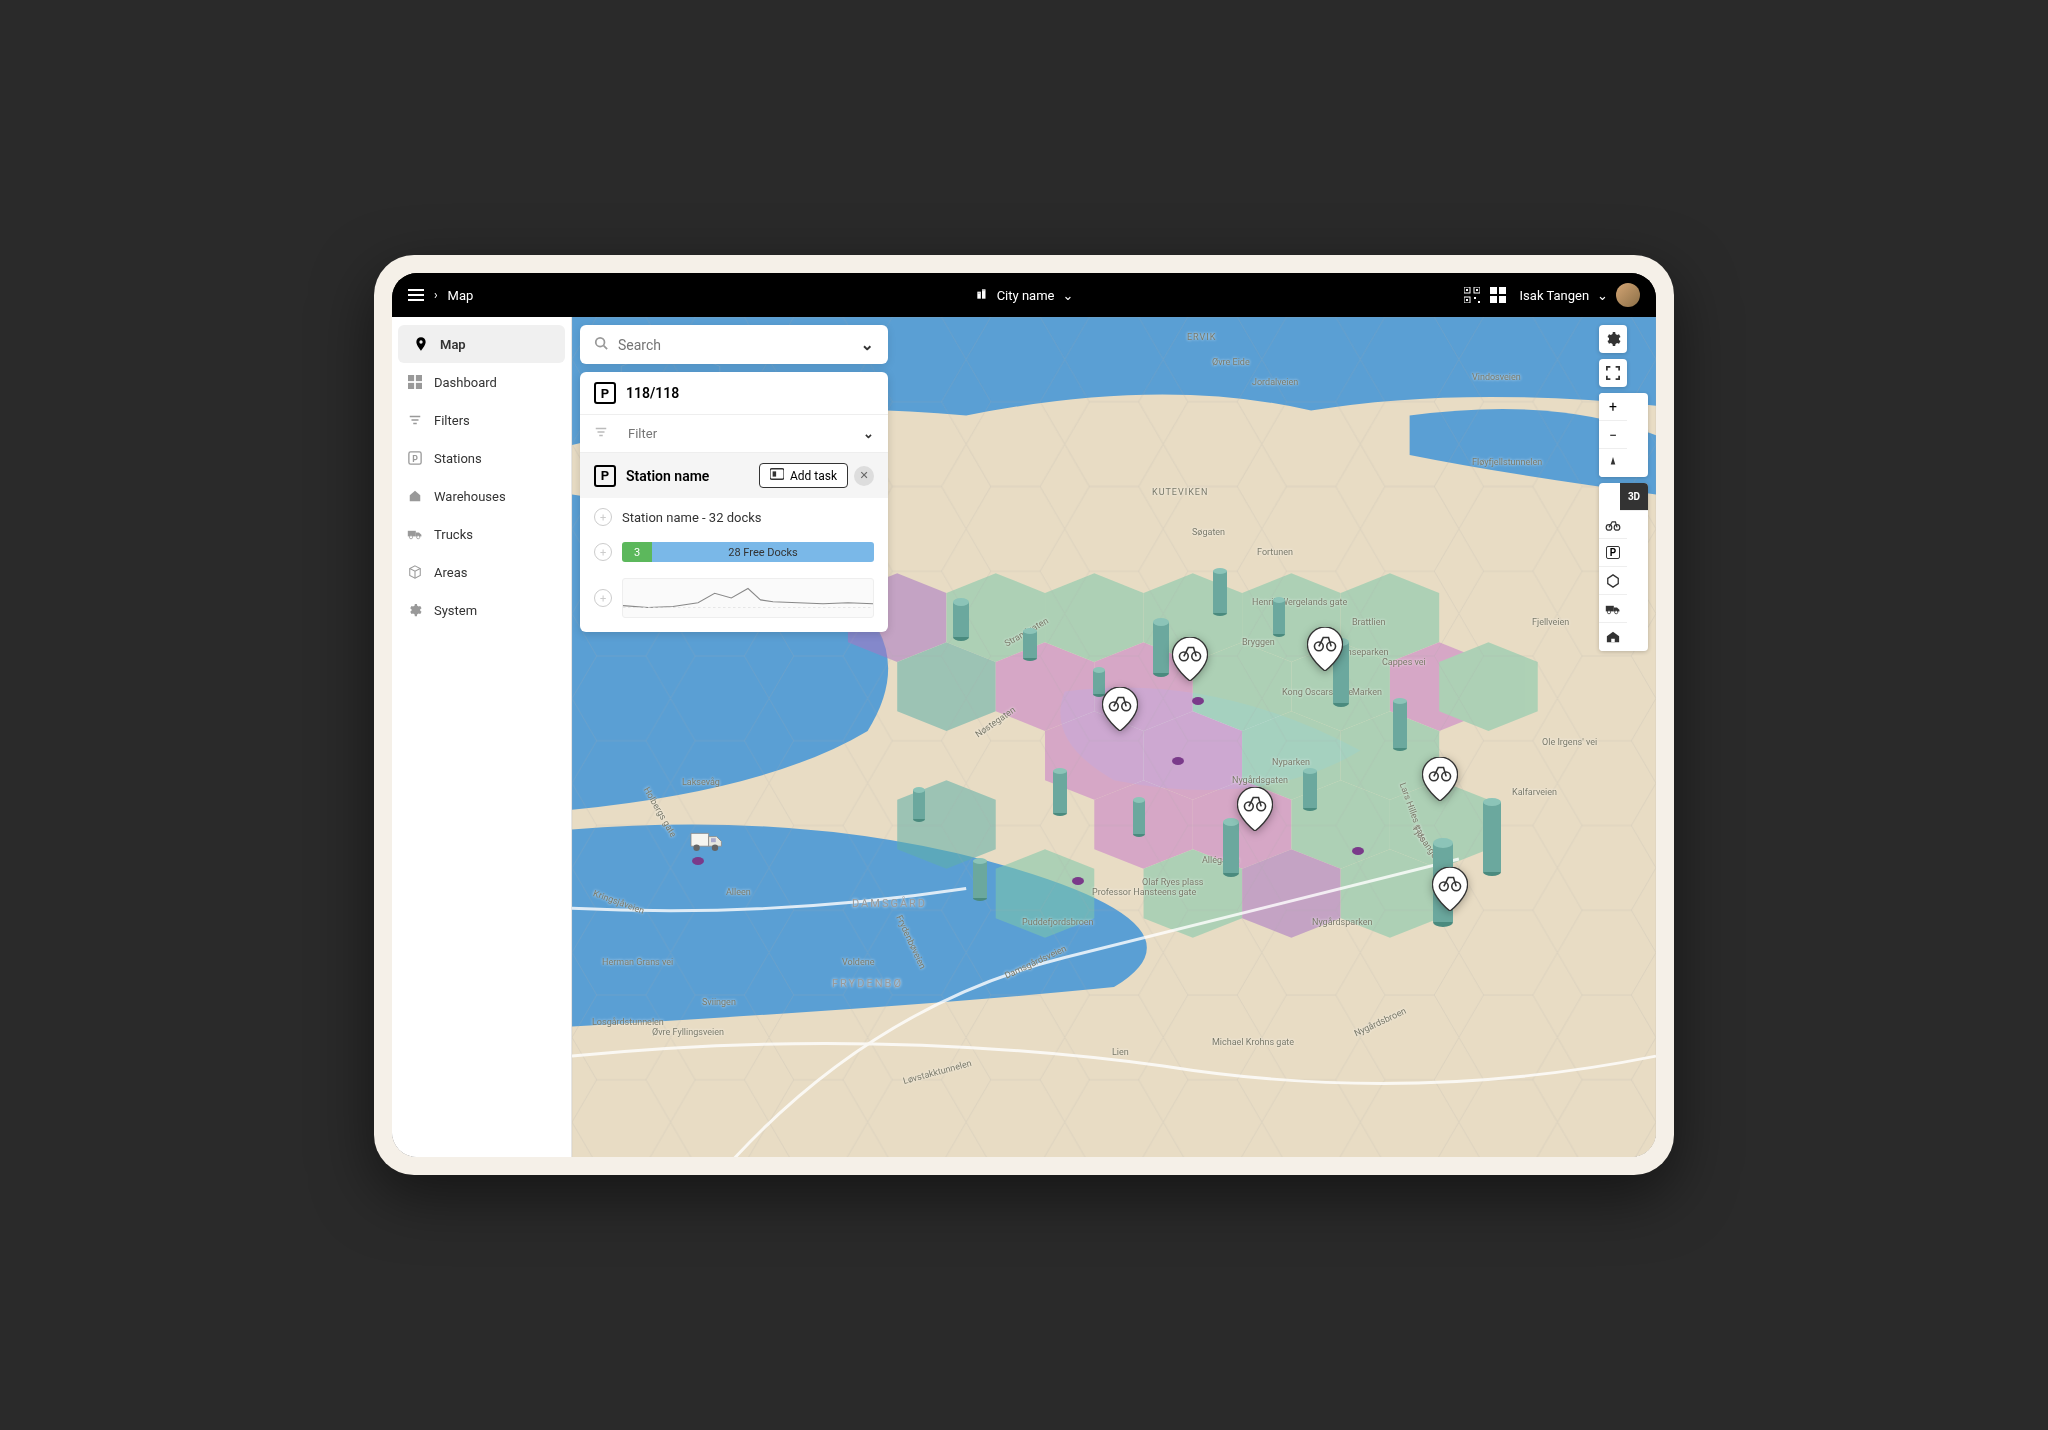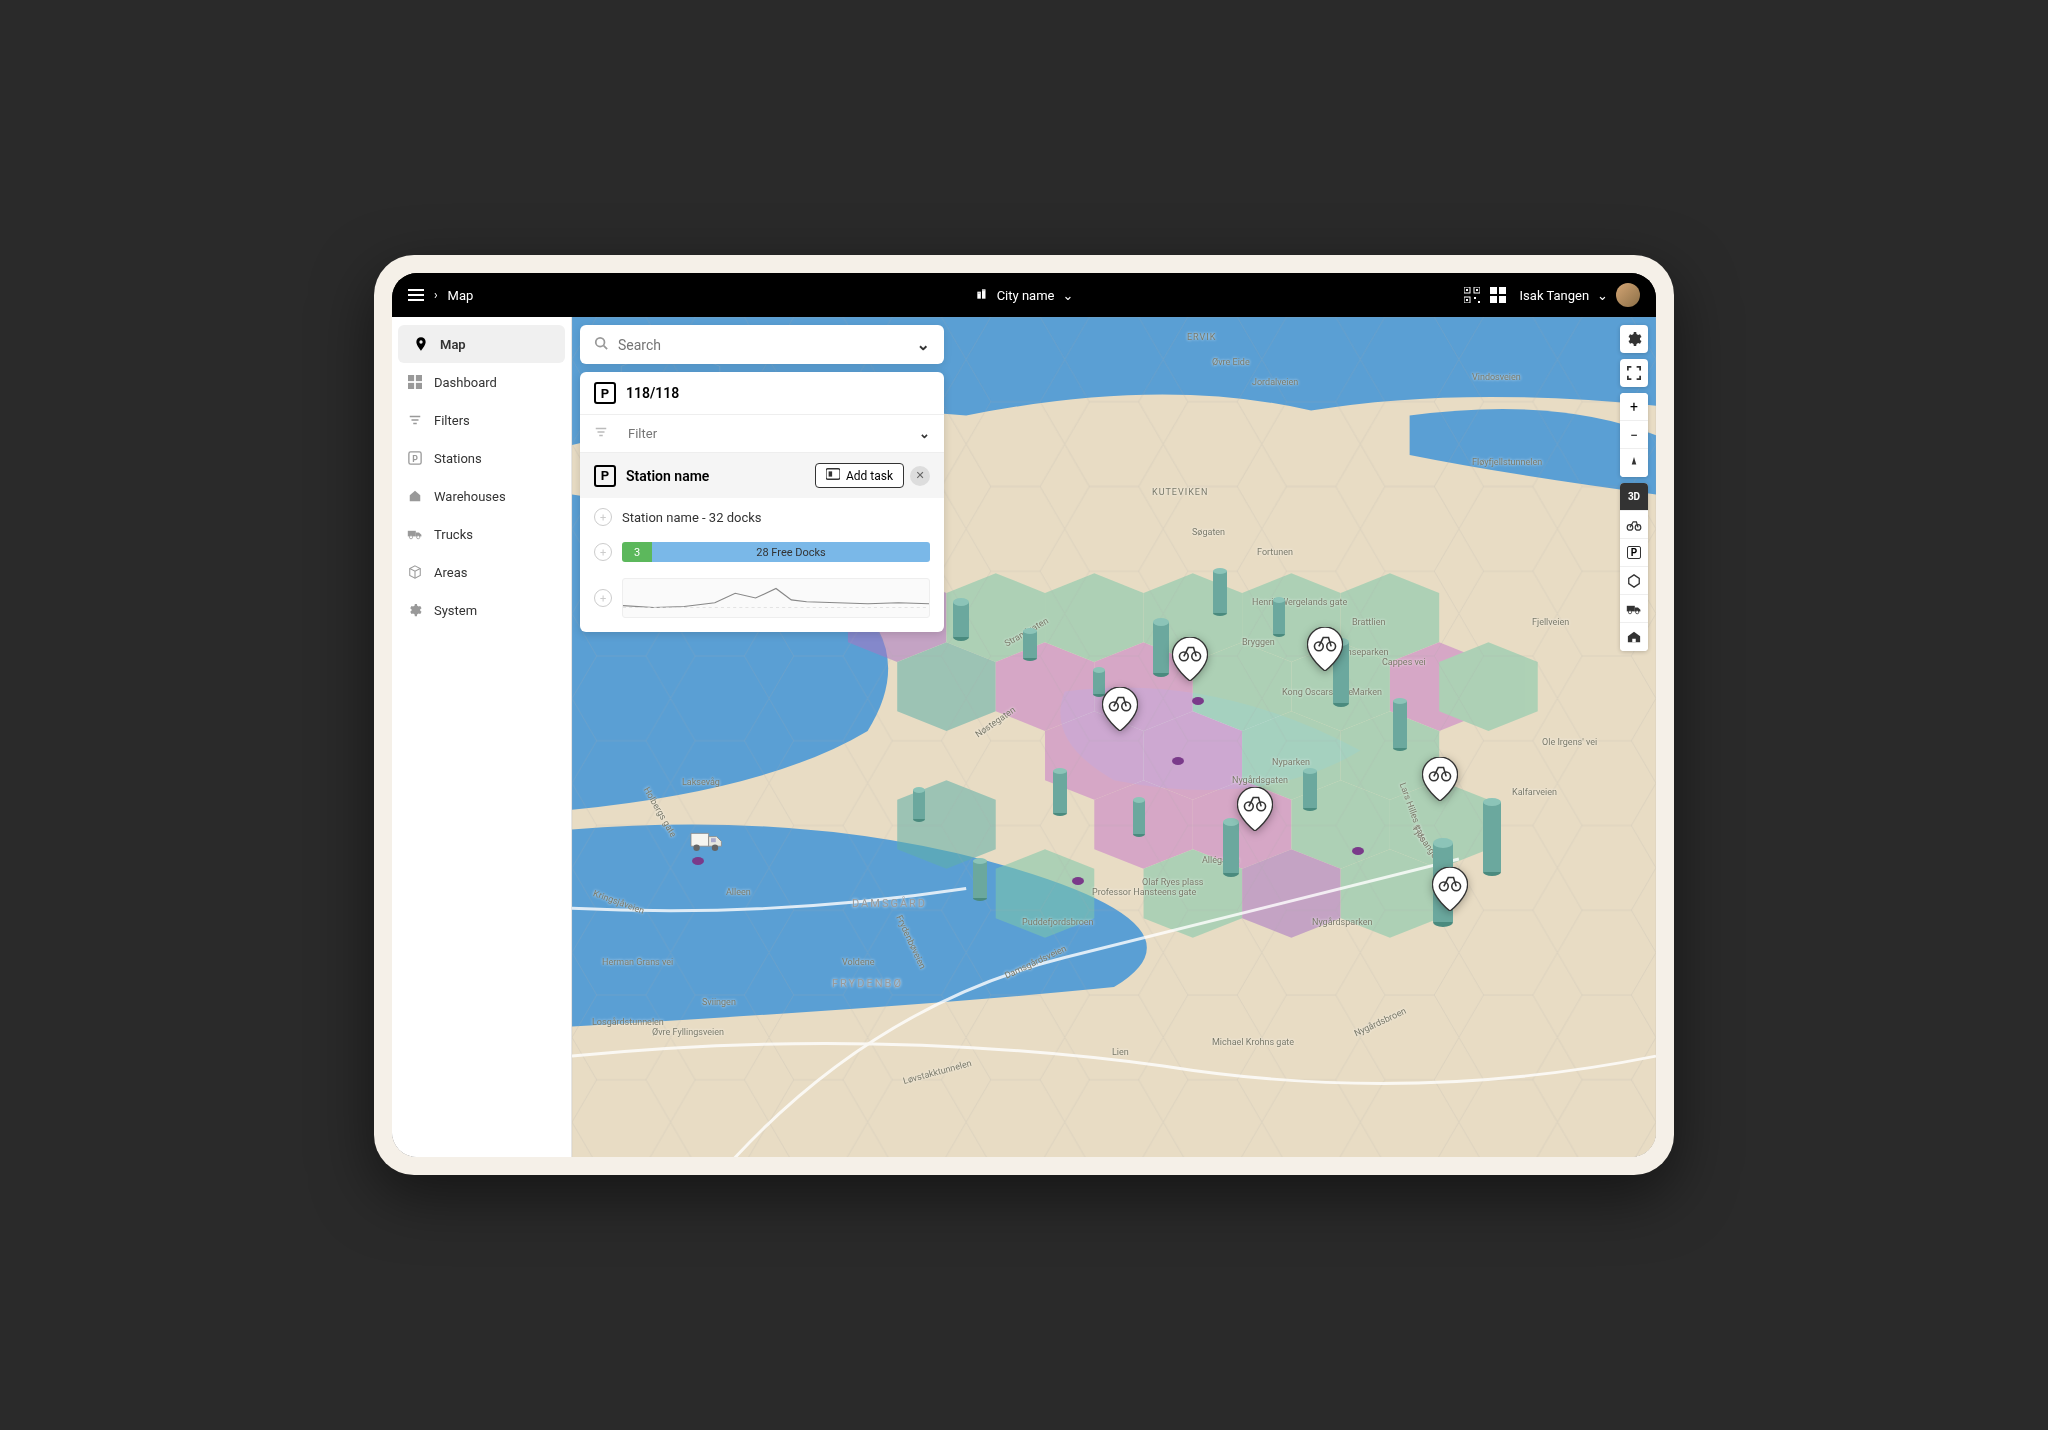--- a/index.html
+++ b/index.html
@@ -18,21 +18,21 @@
 .user-section { display: flex; align-items: center; gap: 8px; cursor: pointer; }
 .avatar { width: 24px; height: 24px; border-radius: 50%; background: linear-gradient(135deg, #d4a574, #8b6f47); }
 .content { flex: 1; display: flex; background: #fff; position: relative; }
 .sidebar { width: 180px; background: #fff; border-right: 1px solid #e5e5e5; padding: 8px 0; z-index: 10; }
 .sidebar-item { display: flex; align-items: center; gap: 10px; padding: 10px 14px; font-size: 13px; color: #333; cursor: pointer; }
 .sidebar-item.active { background: #f0f0f0; border-radius: 6px; margin: 0 6px; font-weight: 600; }
 .sidebar-item .icon { width: 18px; height: 18px; display: flex; align-items: center; justify-content: center; color: #999; }
 .sidebar-item.active .icon { color: #000; }
 .map-area { flex: 1; position: relative; overflow: hidden; background: linear-gradient(160deg, #5a9fd4 0%, #e8dcc4 35%, #5a9fd4 55%, #e8dcc4 70%); }
 .map-bg { position: absolute; inset: 0; }
-.panel { position: absolute; top: 8px; left: 8px; width: 364px; z-index: 20; }
+.panel { position: absolute; top: 8px; left: 8px; width: 308px; z-index: 20; }
 .search-box { background: #fff; border-radius: 6px; padding: 10px 14px; display: flex; align-items: center; gap: 10px; box-shadow: 0 2px 8px rgba(0,0,0,0.1); margin-bottom: 8px; }
 .search-box input { flex: 1; border: none; outline: none; font-size: 14px; color: #666; background: transparent; }
 .station-card { background: #fff; border-radius: 6px; box-shadow: 0 2px 8px rgba(0,0,0,0.15); overflow: hidden; }
 .station-header { padding: 10px 14px; display: flex; align-items: center; gap: 10px; font-weight: 600; font-size: 14px; border-bottom: 1px solid #eee; }
 .p-badge { width: 22px; height: 22px; border: 2px solid #000; border-radius: 3px; display: flex; align-items: center; justify-content: center; font-weight: bold; font-size: 13px; }
 .filter-row { padding: 10px 14px; display: flex; align-items: center; gap: 20px; border-bottom: 1px solid #eee; color: #999; font-size: 13px; }
 .filter-row input { flex: 1; border: none; outline: none; font-size: 13px; background: transparent; }
 .station-name-row { padding: 10px 14px; display: flex; align-items: center; justify-content: space-between; background: #f5f5f5; }
 .station-name-left { display: flex; align-items: center; gap: 10px; font-weight: 600; font-size: 14px; }
 .add-task-btn { display: flex; align-items: center; gap: 6px; padding: 4px 10px; border: 1px solid #333; border-radius: 4px; font-size: 12px; cursor: pointer; background: #fff; }
@@ -43,21 +43,21 @@
 .dock-bar { flex: 1; height: 20px; display: flex; border-radius: 3px; overflow: hidden; font-size: 11px; }
 .dock-used { background: #5cb85c; color: #fff; display: flex; align-items: center; justify-content: center; width: 30px; }
 .dock-free { background: #7ab8e8; color: #333; display: flex; align-items: center; justify-content: center; flex: 1; }
 .chart-row { padding: 6px 14px 14px; display: flex; align-items: center; gap: 10px; }
 .mini-chart { flex: 1; height: 40px; background: #fafafa; border: 1px solid #eee; border-radius: 3px; position: relative; }
 .map-controls { position: absolute; top: 8px; right: 8px; display: flex; flex-direction: column; gap: 6px; z-index: 20; }
 .ctrl-btn { width: 28px; height: 28px; background: #fff; border-radius: 4px; display: flex; align-items: center; justify-content: center; box-shadow: 0 1px 4px rgba(0,0,0,0.2); cursor: pointer; font-size: 14px; }
 .ctrl-group { background: #fff; border-radius: 4px; box-shadow: 0 1px 4px rgba(0,0,0,0.2); overflow: hidden; }
 .ctrl-group .ctrl-btn { box-shadow: none; border-radius: 0; border-bottom: 1px solid #eee; }
 .ctrl-group .ctrl-btn:last-child { border-bottom: none; }
-.ctrl-btn.dark { background: #333; color: #fff; }
+.ctrl-btn.dark { background: #333; color: #fff; margin-left: 21px; }
 .bike-marker { position: absolute; width: 36px; height: 44px; z-index: 15; }
 .bike-marker svg { width: 100%; height: 100%; filter: drop-shadow(0 2px 4px rgba(0,0,0,0.3)); }
 .cylinder { position: absolute; z-index: 12; }
 .building-icon svg { width: 14px; height: 14px; }
 .map-label { position: absolute; font-size: 9px; color: #7a7a6a; z-index: 11; white-space: nowrap; text-shadow: 0 0 3px #fff; }
 .map-label.district { font-size: 11px; letter-spacing: 2px; color: #999; }
 .truck-icon { position: absolute; width: 40px; height: 30px; z-index: 14; }
 </style>
 </head>
 <body>

